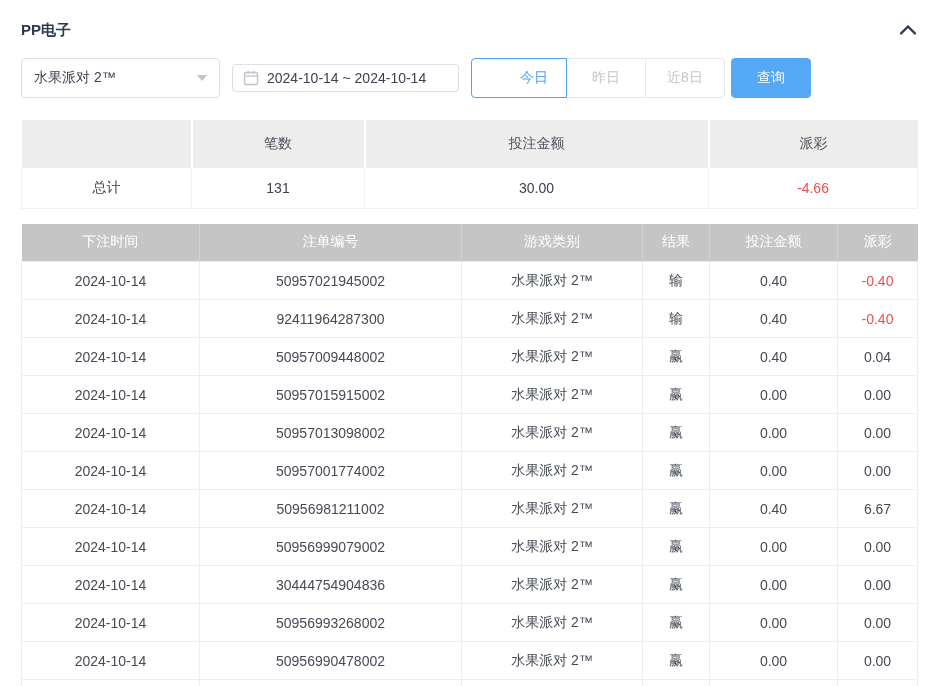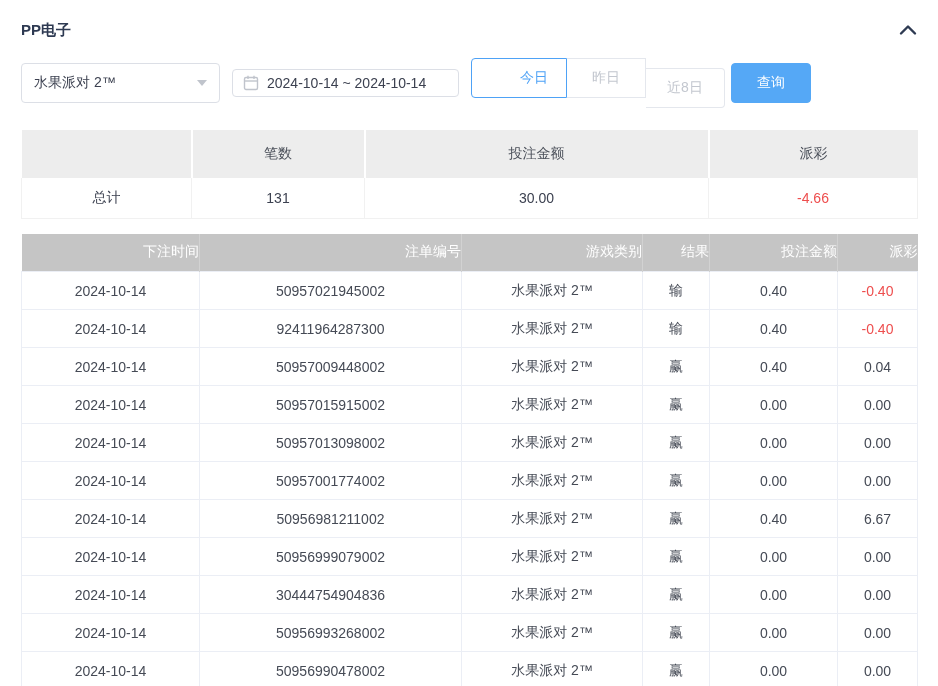--- a/index.html
+++ b/index.html
@@ -43,21 +43,21 @@
   .date-box .cal { margin-right: 8px; display: flex; align-items: center; }
 
   .btn-group { display: flex; }
   .btn-group .qbtn {
     height: 40px; min-width: 79px; padding: 0 18px;
     background: #fff; border: 1px solid #e4e7ed; border-left-width: 0;
     font-size: 14px; color: #c3c7cf; cursor: pointer;
     font-family: inherit;
   }
   .btn-group .qbtn:first-child { border-left-width: 1px; border-radius: 4px 0 0 4px; padding-left: 48px; }
-  .btn-group .qbtn:last-child { border-radius: 0 4px 4px 0; margin-top: 10px; }
+  .btn-group .qbtn:last-child { border-radius: 0 4px 4px 0; }
   .btn-group .qbtn.active { border: 1px solid #4ea2f6; color: #4ea2f6; }
   .btn-group .qbtn.active + .qbtn { border-left-width: 0; }
 
   .query-btn {
     height: 40px; width: 80px; margin-left: 6px;
     background: #55a8f6; border: 1px solid #55a8f6; border-radius: 4px;
     color: #fff; font-size: 14px; cursor: pointer; font-family: inherit;
   }
 
   
@@ -71,21 +71,21 @@
   .summary th:last-child { border-right: none; }
   .summary td {
     height: 40px; background: #ffffff; text-align: center;
     font-size: 14px; color: #3c4150;
     border: 1px solid #f1f1f1; border-top: none;
   }
 
   
   .bets thead th {
     height: 38px; background: #c5c5c5; color: #ffffff;
-    font-size: 14px; font-weight: normal; text-align: right;
+    font-size: 14px; font-weight: normal; text-align: center;
     border-right: 1px solid #d2d2d2;
   }
   .bets thead th:last-child { border-right: none; }
   .bets tbody td {
     height: 38px; background: #ffffff; text-align: center;
     font-size: 14px; color: #454a55;
     border: 1px solid #ebeef5;
     white-space: nowrap; overflow: hidden;
   }
   .neg { color: #ee4e4e !important; }

